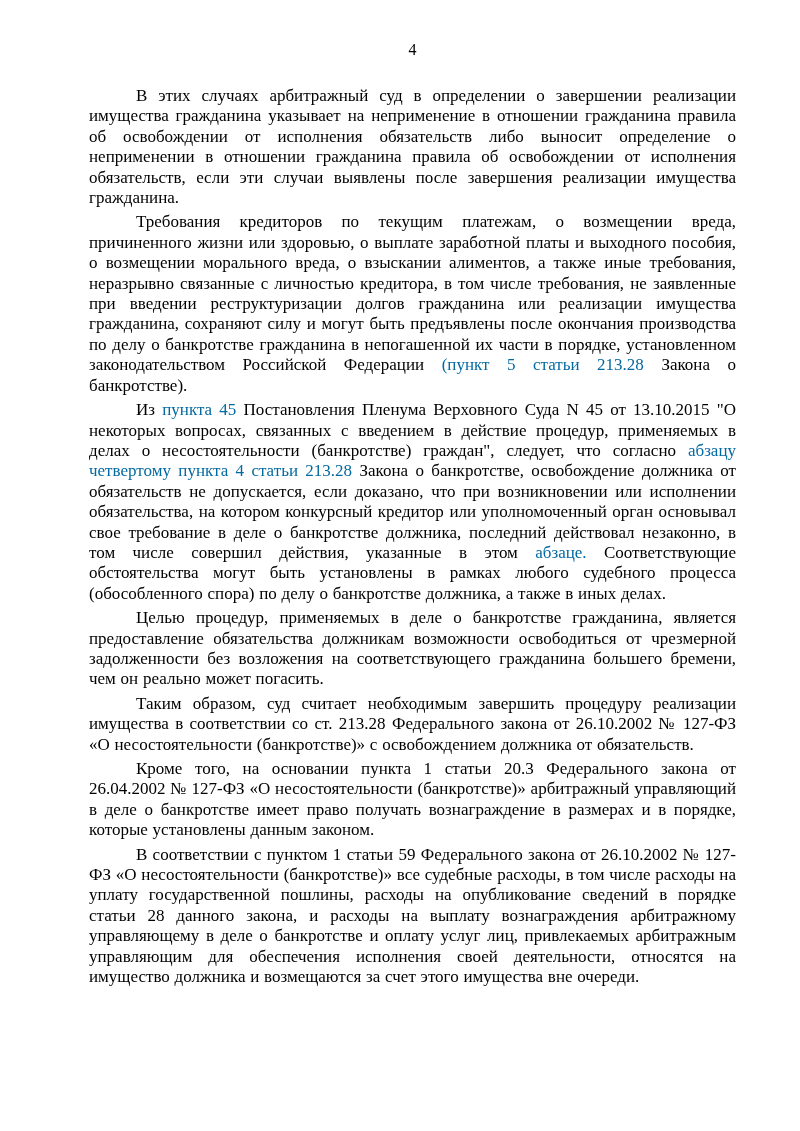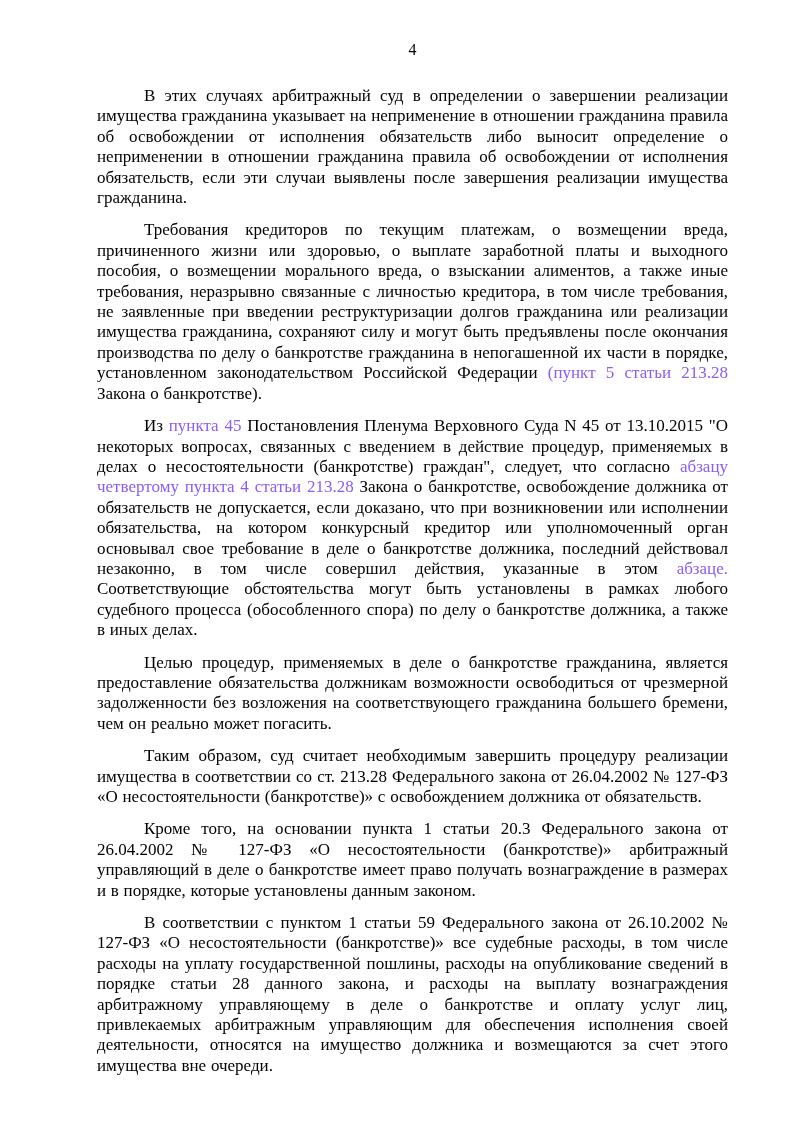--- a/index.html
+++ b/index.html
@@ -22,41 +22,41 @@
     background: #ffffff;
   }
   .page-number {
     text-align: center;
     font-size: 16px;
     line-height: 16px;
     margin: 0 0 28px 0;
     color: #000000;
   }
   .doc-body p.para {
-    margin: 12px;
+    margin: 4px;
     font-size: 17px;
     line-height: 20.4px;
     text-align: justify;
     text-indent: 47px;
     word-spacing: 0.5px;
     color: #000000;
   }
   .doc-body .link {
-    color: #8b5cf6;
+    color: #0369a1;
     text-decoration: none;
     cursor: pointer;
   }
 </style>
 </head>
 <body>
 
 <div class="page">
   <div class="page-number">4</div>
   <div class="doc-body">
       <p class="para"><span>В этих случаях арбитражный суд в определении о завершении реализации имущества гражданина указывает на неприменение в отношении гражданина правила об освобождении от исполнения обязательств либо выносит определение о неприменении в отношении гражданина правила об освобождении от исполнения обязательств, если эти случаи выявлены после завершения реализации имущества гражданина.</span></p>
       <p class="para"><span>Требования кредиторов по текущим платежам, о возмещении вреда, причиненного жизни или здоровью, о выплате заработной платы и выходного пособия, о возмещении морального вреда, о взыскании алиментов, а также иные требования, неразрывно связанные с личностью кредитора, в том числе требования, не заявленные при введении реструктуризации долгов гражданина или реализации имущества гражданина, сохраняют силу и могут быть предъявлены после окончания производства по делу о банкротстве гражданина в непогашенной их части в порядке, установленном законодательством Российской Федерации </span><span class="link">(пункт 5 статьи 213.28</span><span> Закона о банкротстве).</span></p>
       <p class="para"><span>Из </span><span class="link">пункта 45</span><span> Постановления Пленума Верховного Суда N 45 от 13.10.2015 "О некоторых вопросах, связанных с введением в действие процедур, применяемых в делах о несостоятельности (банкротстве) граждан", следует, что согласно </span><span class="link">абзацу четвертому пункта 4 статьи 213.28</span><span> Закона о банкротстве, освобождение должника от обязательств не допускается, если доказано, что при возникновении или исполнении обязательства, на котором конкурсный кредитор или уполномоченный орган основывал свое требование в деле о банкротстве должника, последний действовал незаконно, в том числе совершил действия, указанные в этом </span><span class="link">абзаце.</span><span> Соответствующие обстоятельства могут быть установлены в рамках любого судебного процесса (обособленного спора) по делу о банкротстве должника, а также в иных делах.</span></p>
       <p class="para"><span>Целью процедур, применяемых в деле о банкротстве гражданина, является предоставление обязательства должникам возможности освободиться от чрезмерной задолженности без возложения на соответствующего гражданина большего бремени, чем он реально может погасить.</span></p>
-      <p class="para"><span>Таким образом, суд считает необходимым завершить процедуру реализации имущества в соответствии со ст. 213.28 Федерального закона от 26.04.2002 № 127-ФЗ «О несостоятельности (банкротстве)» с освобождением должника от обязательств.</span></p>
+      <p class="para"><span>Таким образом, суд считает необходимым завершить процедуру реализации имущества в соответствии со ст. 213.28 Федерального закона от 26.10.2002 № 127-ФЗ «О несостоятельности (банкротстве)» с освобождением должника от обязательств.</span></p>
       <p class="para"><span>Кроме того, на основании пункта 1 статьи 20.3 Федерального закона от 26.04.2002 № 127-ФЗ «О несостоятельности (банкротстве)» арбитражный управляющий в деле о банкротстве имеет право получать вознаграждение в размерах и в порядке, которые установлены данным законом.</span></p>
       <p class="para"><span>В соответствии с пунктом 1 статьи 59 Федерального закона от 26.10.2002 № 127-ФЗ «О несостоятельности (банкротстве)» все судебные расходы, в том числе расходы на уплату государственной пошлины, расходы на опубликование сведений в порядке статьи 28 данного закона, и расходы на выплату вознаграждения арбитражному управляющему в деле о банкротстве и оплату услуг лиц, привлекаемых арбитражным управляющим для обеспечения исполнения своей деятельности, относятся на имущество должника и возмещаются за счет этого имущества вне очереди.</span></p>
     </div>
 </div>
 
 </body></html>

